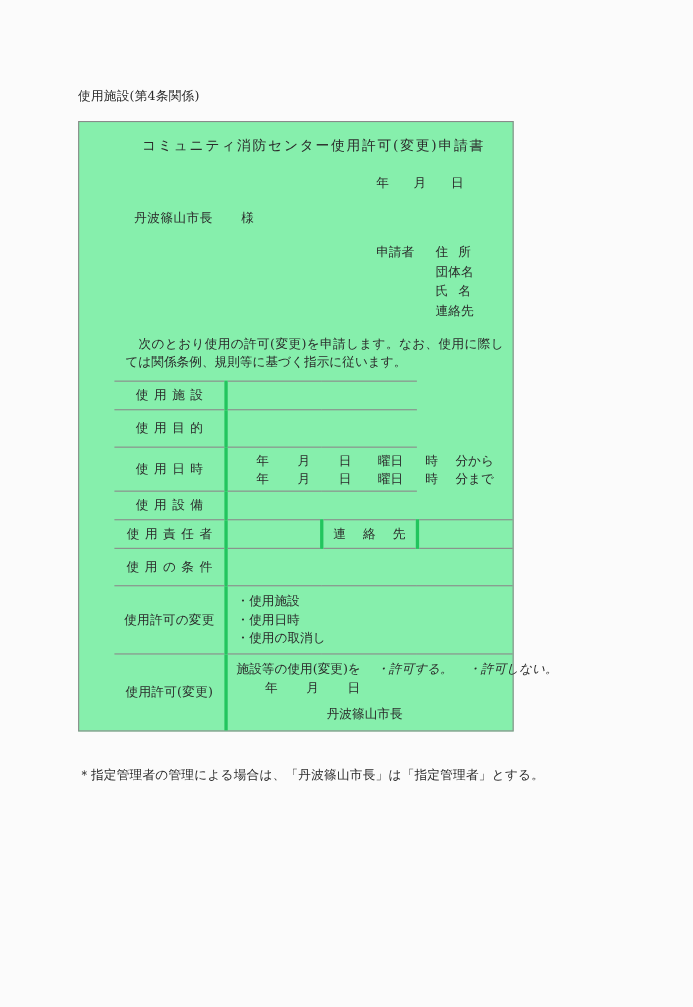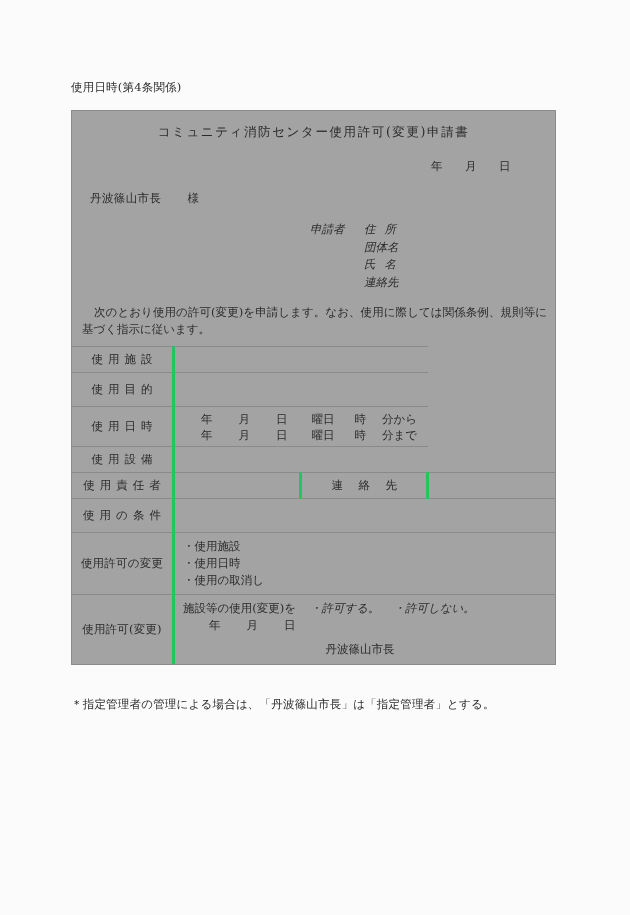--- a/index.html
+++ b/index.html
@@ -33,24 +33,25 @@
     font-size: 11.5px;
     letter-spacing: 0.2px;
     white-space: nowrap;
   }
 
   
   .form-box {
     position: absolute;
     left: 71px;
     top: 110px;
-    width: 485px;
+    width: 396px;
     border: 1px solid #8a8a8a;
     box-sizing: border-box;
-    background: #a3a3a3;
+    background: #86efac;
+    padding-left: 32px;
   }
 
   
   .header-area {
     position: relative;
     padding: 0;
     height: 235px;
   }
 
   .doc-title {
@@ -85,21 +86,21 @@
   .addressee .sama { display: inline-block; margin-left: 26px; }
 
   .applicant-block {
     position: absolute;
     left: 238px;
     top: 110px;
     font-size: 11.5px;
     line-height: 17.5px;
     white-space: nowrap;
   }
-  .applicant-block .arow { display: block; font-style: italic; }
+  .applicant-block .arow { display: block; }
   .applicant-block .alabel {
     display: inline-block;
     width: 54px;
   }
   .applicant-block .afield {
     display: inline-block;
   }
   .applicant-block .sp2 { display: inline-block; width: 9px; }
 
   .intro-para {
@@ -204,21 +205,21 @@
     font-size: 11.5px;
     letter-spacing: 0.2px;
     white-space: nowrap;
   }
 </style>
 </head>
 <body>
 
 <div class="page">
 
-  <div class="form-number">使用日時(第4条関係)</div>
+  <div class="form-number">使用施設(第4条関係)</div>
 
   <div class="form-box">
 
     <div class="header-area">
 
       <div class="doc-title">コミュニティ消防センター使用許可(変更)申請書</div>
 
       <div class="date-line">
         <span>年</span><span class="gap"></span><span>月</span><span class="gap"></span><span>日</span>
       </div>

